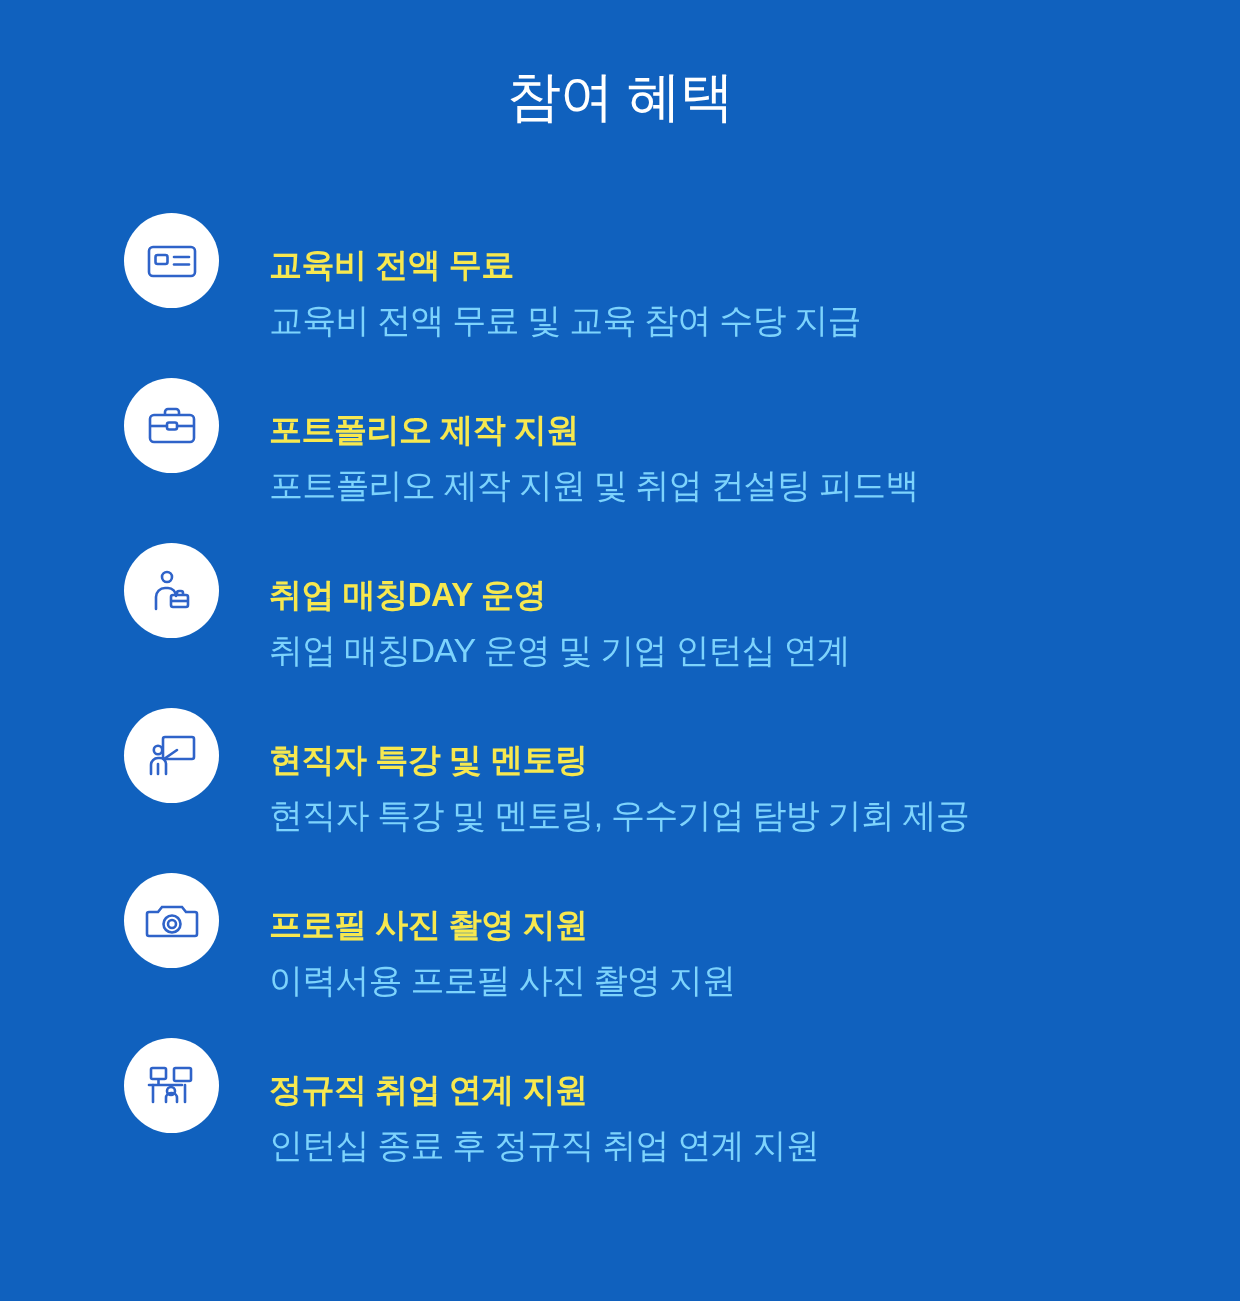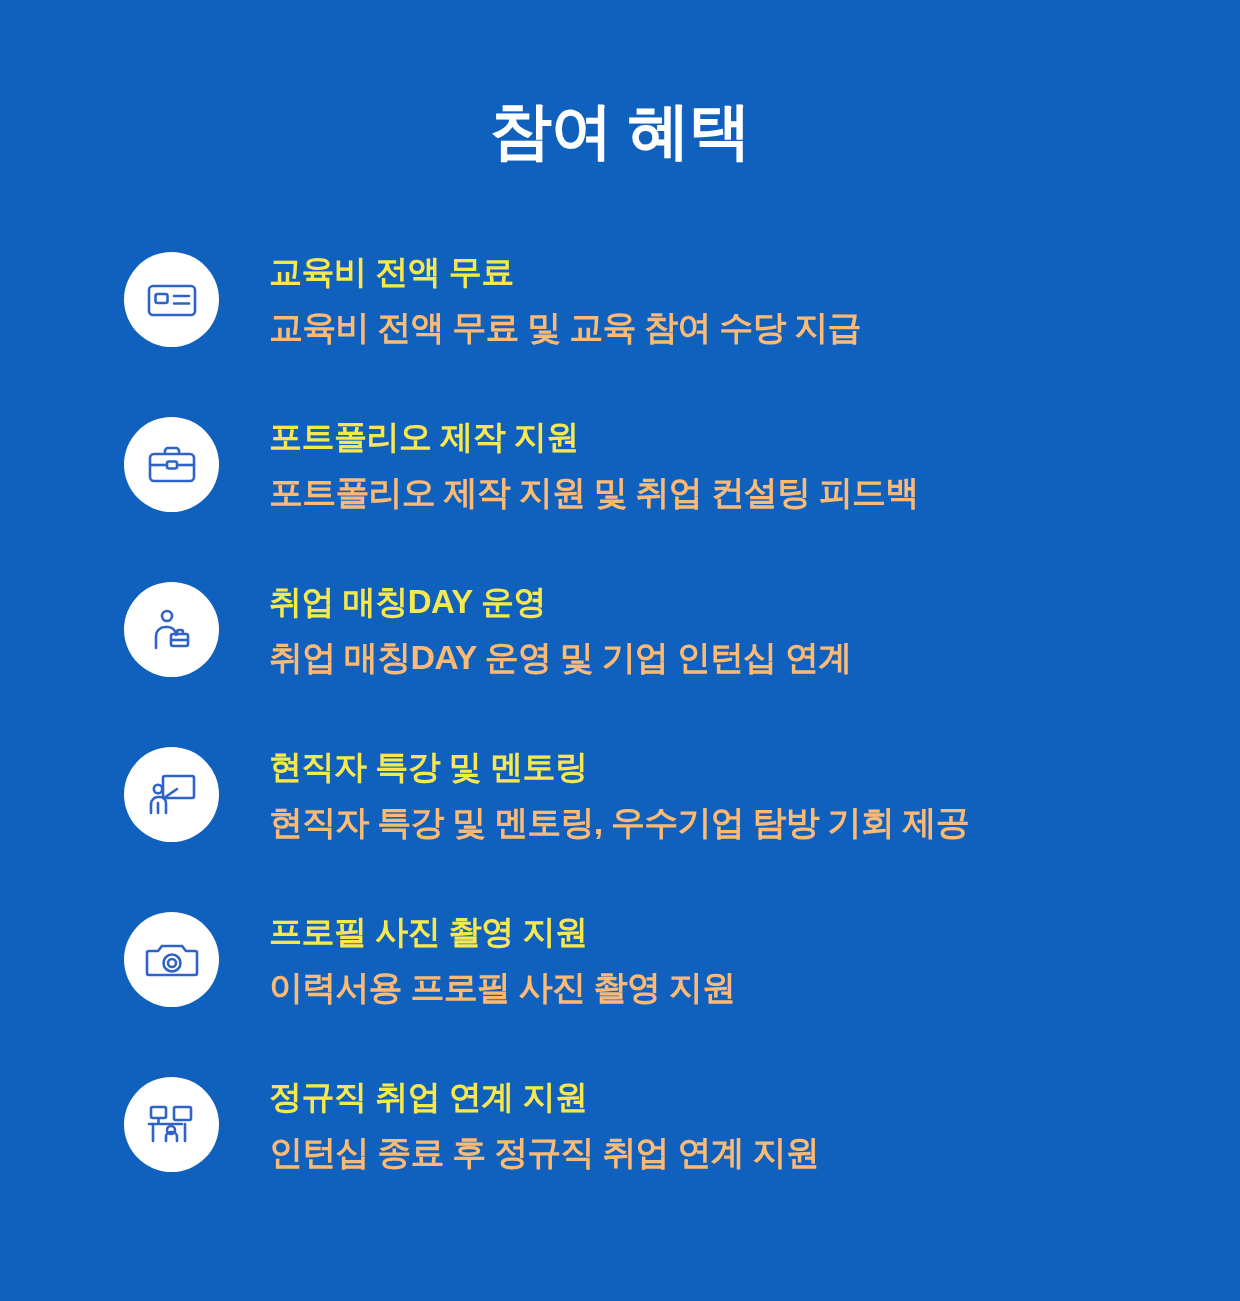--- a/index.html
+++ b/index.html
@@ -18,24 +18,24 @@
   .page {
     position: relative;
     width: 1240px;
     height: 1301px;
     background: #1061be;
   }
 
   .page-title {
     text-align: center;
     color: #ffffff;
-    font-size: 62px;
-    font-weight: bold;
+    font-size: 54px;
+    font-weight: normal;
     letter-spacing: -1px;
-    padding-top: 100px;
+    padding-top: 69px;
     line-height: 1;
   }
 
   .benefit-list {
     margin-top: 86px;
     padding-left: 124px;
     padding-right: 60px;
   }
 
   .benefit-row {
@@ -56,34 +56,35 @@
     margin-top: 4px;
   }
 
   .icon-badge svg {
     display: block;
   }
 
   .benefit-text {
     padding-left: 50px;
     padding-top: 4px;
+    margin-top: 32px;
   }
 
   .benefit-title {
     color: #f7e84f;
     font-size: 33px;
     font-weight: bold;
     letter-spacing: -0.5px;
     line-height: 1.2;
   }
 
   .benefit-desc {
-    color: #fdba74;
+    color: #7dd3fc;
     font-size: 34px;
-    font-weight: bold;
+    font-weight: normal;
     letter-spacing: -0.8px;
     line-height: 1.25;
     margin-top: 14px;
   }
 </style>
 </head>
 <body>
 
 <div class="page">
 

